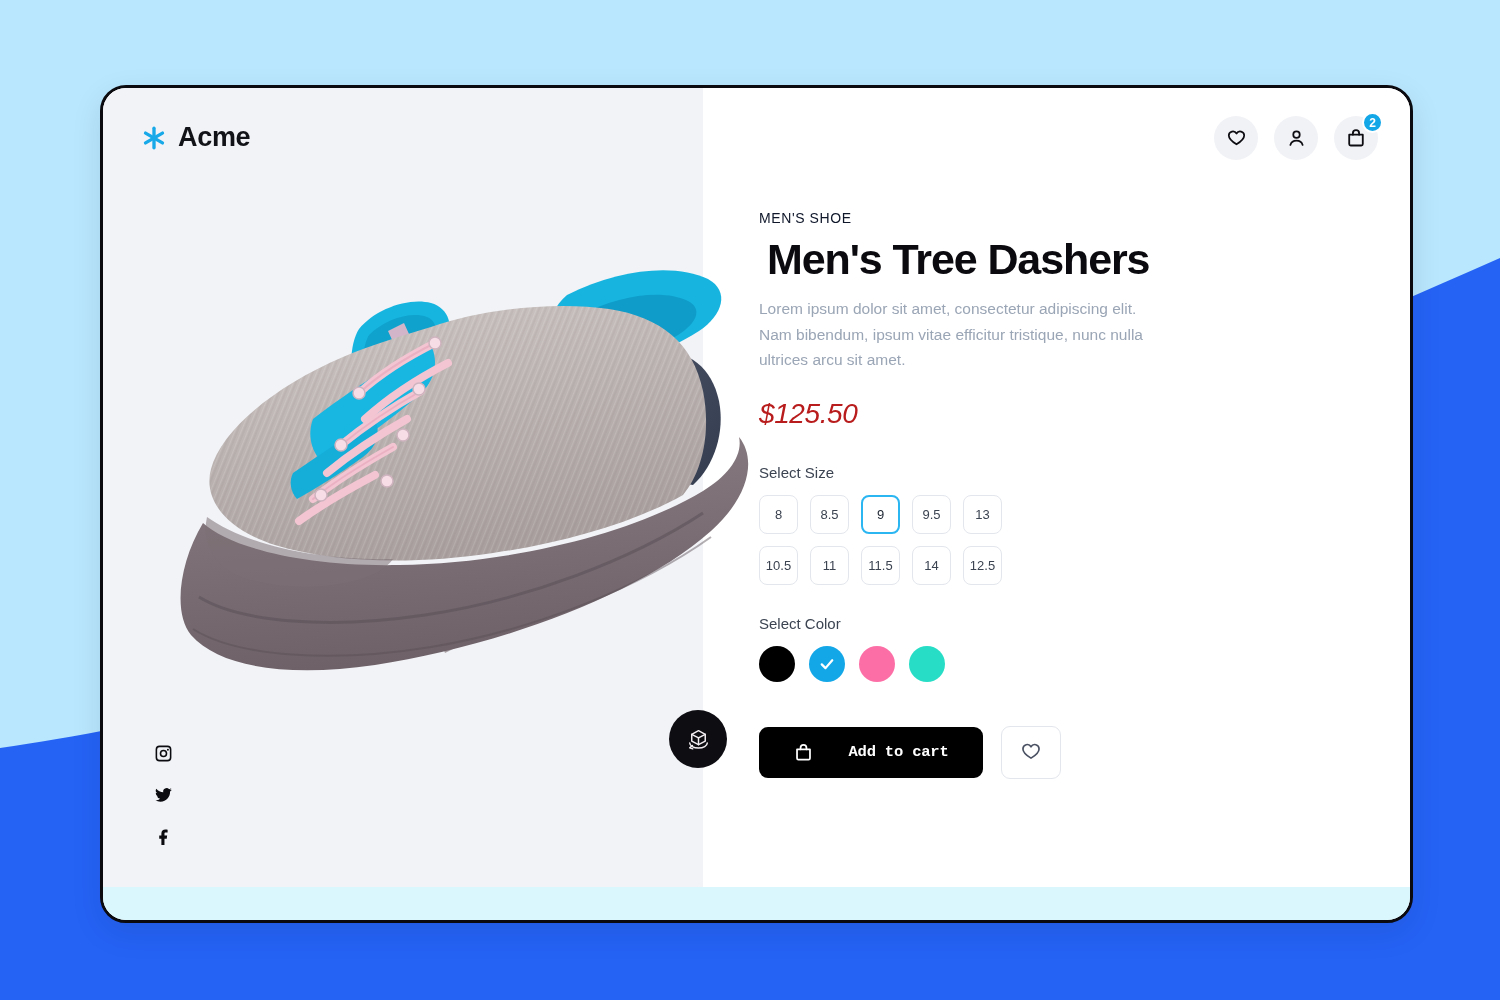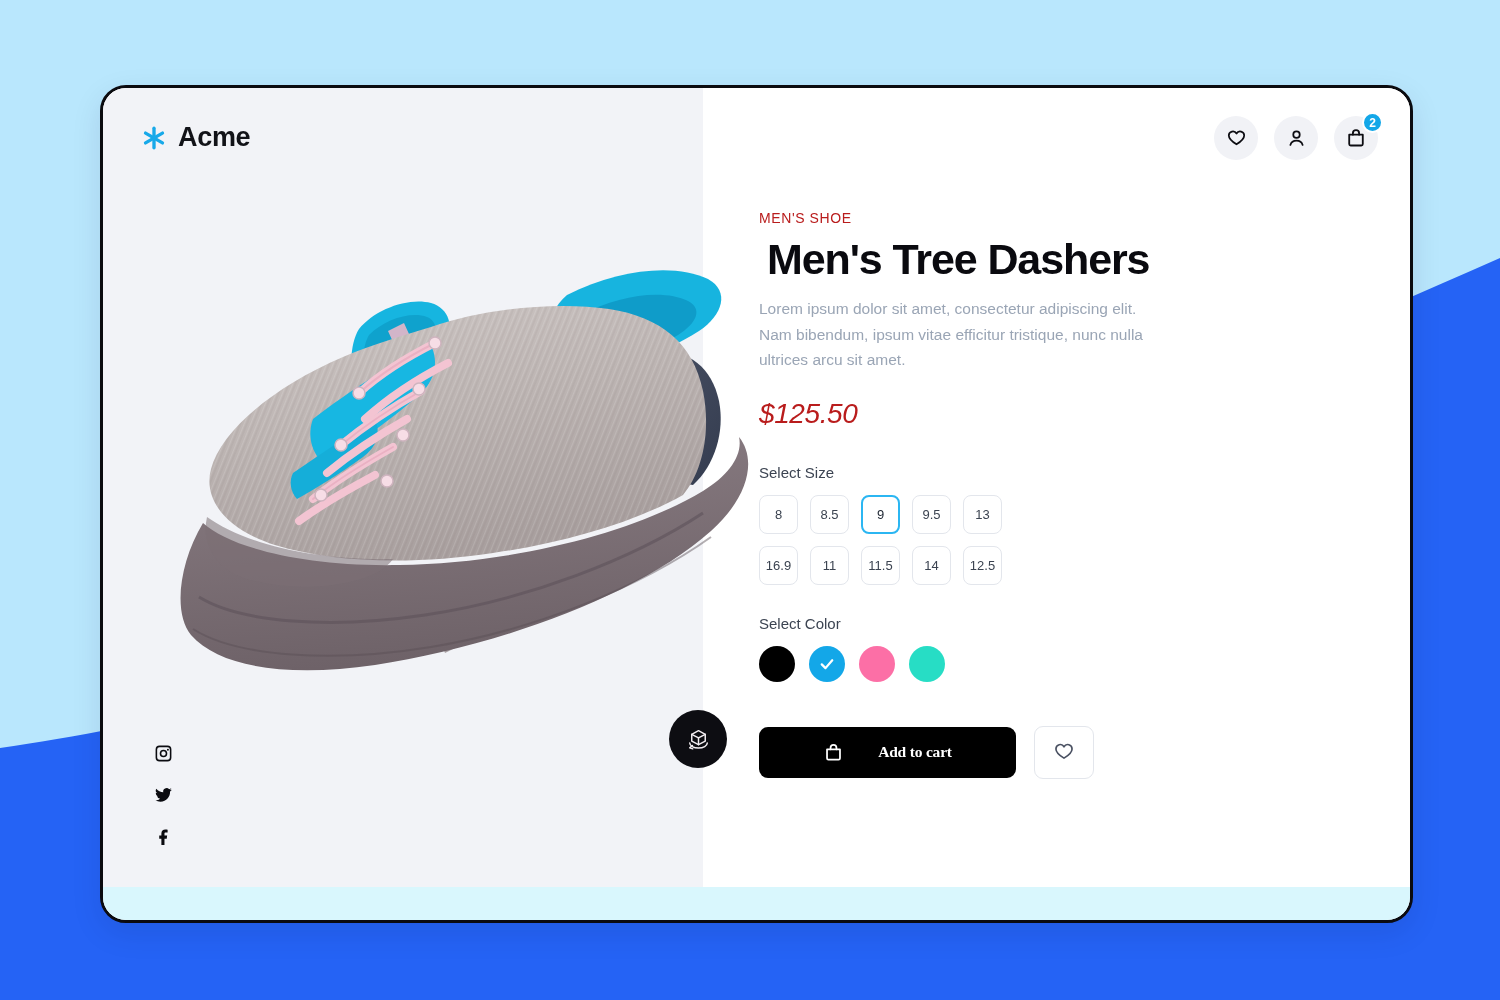--- a/index.html
+++ b/index.html
@@ -179,21 +179,21 @@
   #details {
     position: absolute;
     left: 656px;
     top: 122px;
     width: 520px;
     z-index: 5;
   }
   #eyebrow {
     font-size: 14px;
     letter-spacing: .6px;
-    color: #b91c1c;
+    color: #0f172a;
     font-weight: 500;
     margin-bottom: 10px;
   }
   #product-title {
     font-size: 43px;
     font-weight: 700;
     color: #0a0a0f;
     letter-spacing: -1.1px;
     margin: 0 0 14px 8px;
     line-height: 1.08;
@@ -264,29 +264,29 @@
     cursor: pointer;
   }
 
   
   #action-row {
     display: flex;
     align-items: center;
     gap: 18px;
   }
   #add-to-cart-button {
-    width: 257px;
+    width: 224px;
     height: 51px;
     background: #000000;
     border: none;
     border-radius: 9px;
     color: #ffffff;
     font-size: 15.5px;
     font-weight: 700;
-    font-family: Liberation Serif, serif;
+    font-family: Liberation Mono, monospace;
     display: flex;
     align-items: center;
     justify-content: center;
     gap: 34px;
     cursor: pointer;
     letter-spacing: -.2px;
   }
   #wishlist-button {
     width: 58px;
     height: 51px;
@@ -486,21 +486,21 @@
       <p id="product-description">Lorem ipsum dolor sit amet, consectetur adipiscing elit. Nam bibendum, ipsum vitae efficitur tristique, nunc nulla ultrices arcu  sit amet.</p>
       <div id="product-price">$125.50</div>
 
       <div class="section-label">Select Size</div>
       <div id="size-grid">
           <div class="size-option">8</div>
           <div class="size-option">8.5</div>
           <div class="size-option selected">9</div>
           <div class="size-option">9.5</div>
           <div class="size-option">13</div>
-          <div class="size-option">16.9</div>
+          <div class="size-option">10.5</div>
           <div class="size-option">11</div>
           <div class="size-option">11.5</div>
           <div class="size-option">14</div>
           <div class="size-option">12.5</div>
         </div>
 
       <div class="section-label">Select Color</div>
       <div id="color-row">
           <div class="color-option" style="background: rgb(0, 0, 0);"></div>
           <div class="color-option" style="background: rgb(19, 167, 232);">

